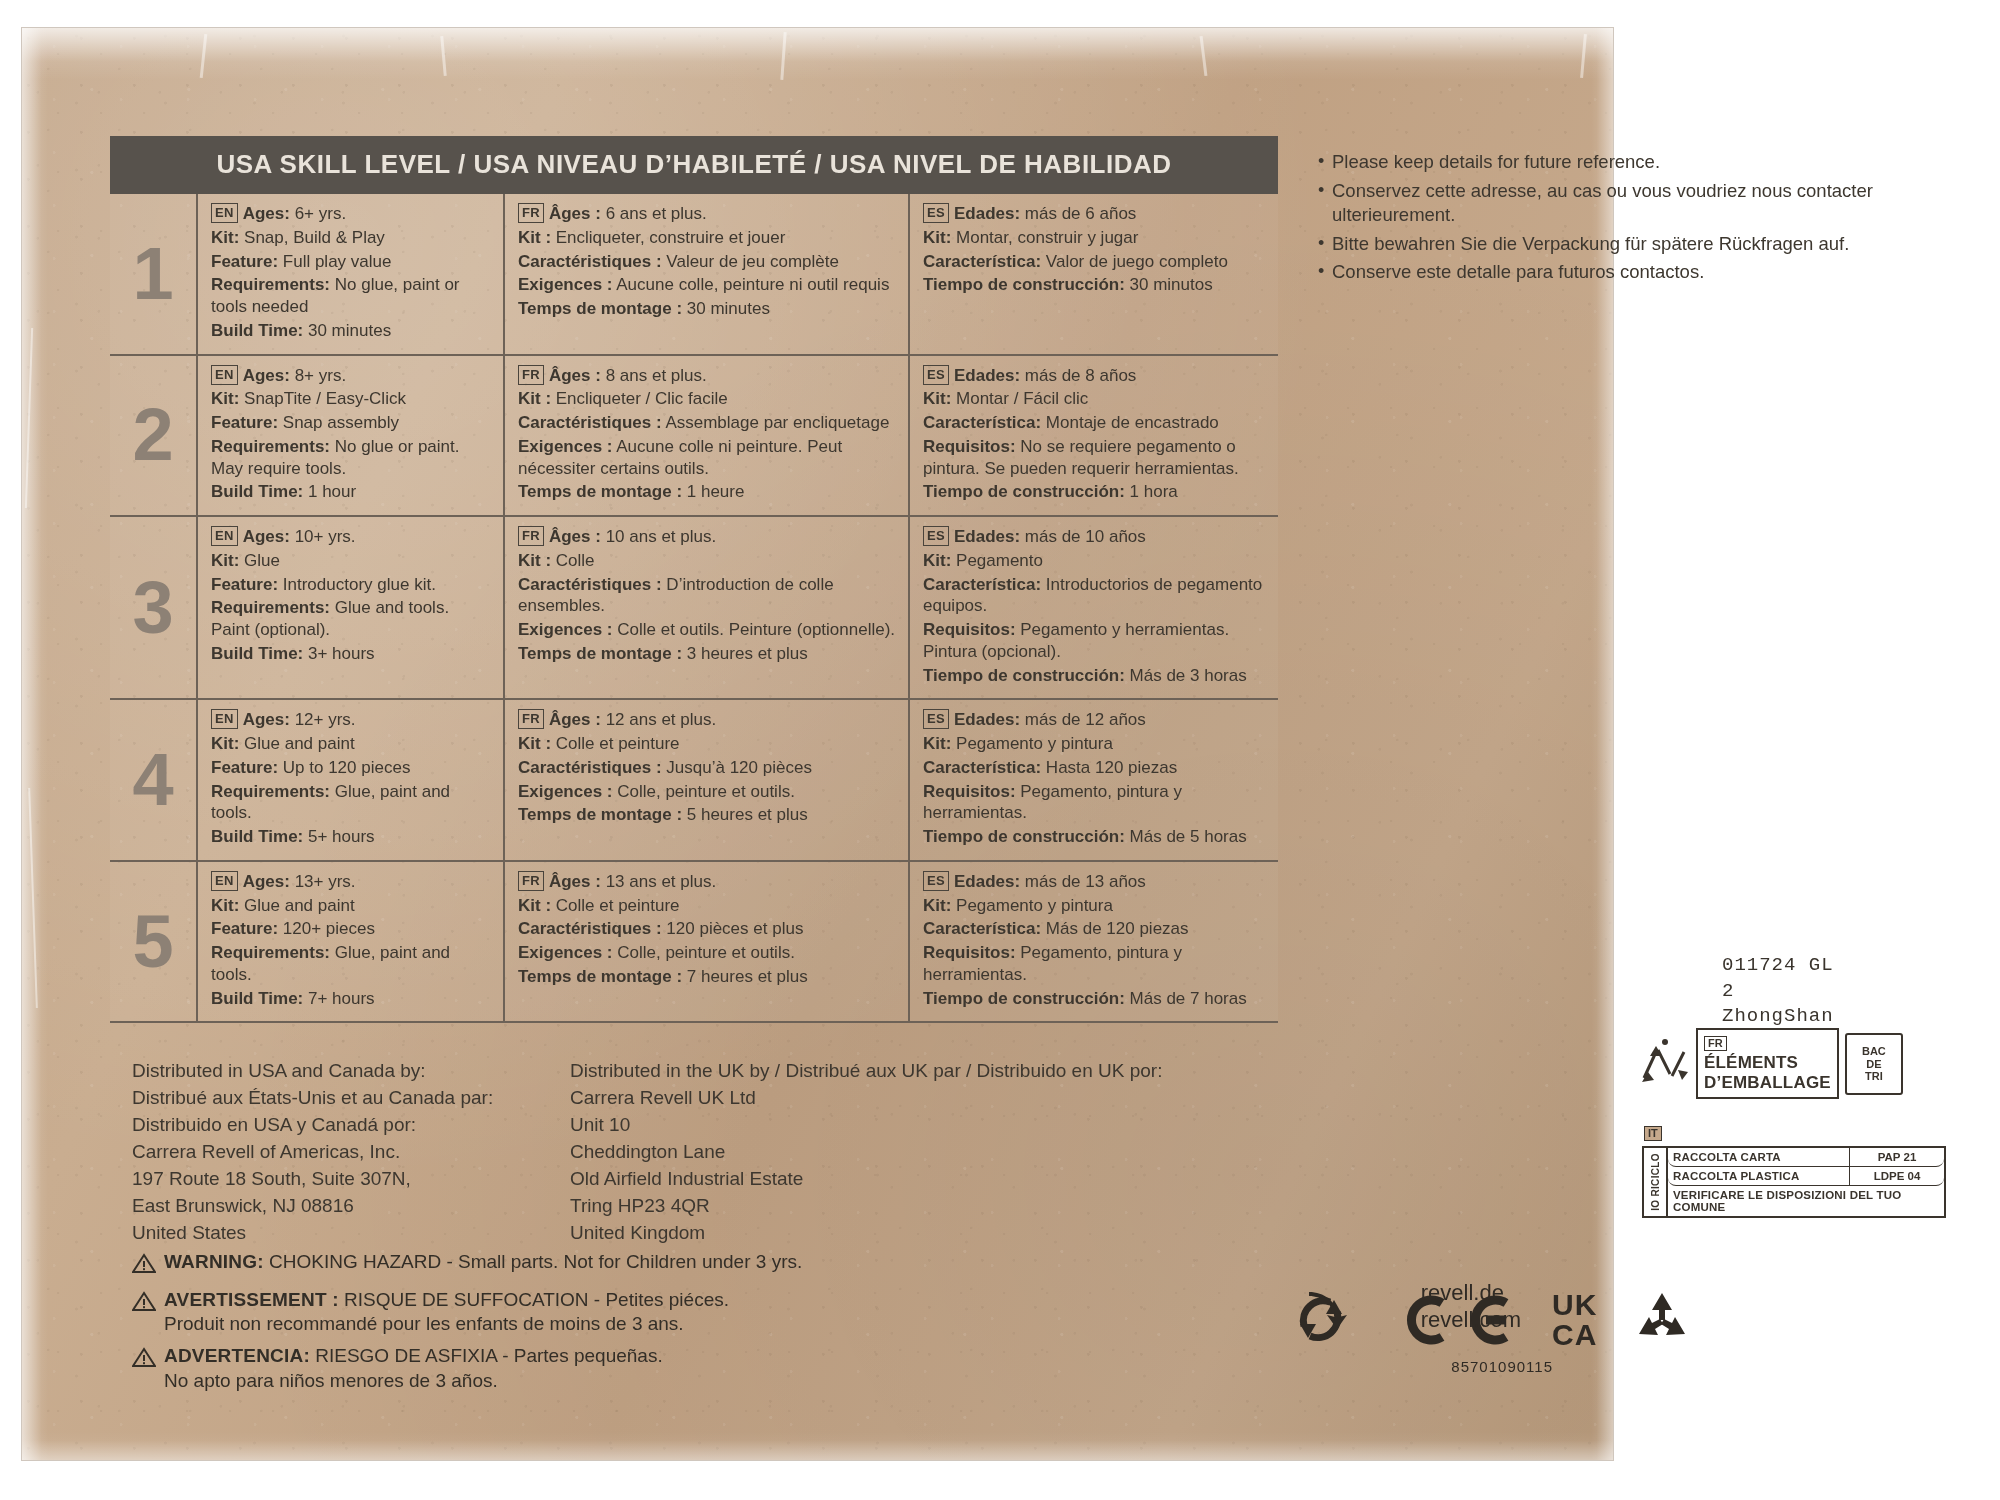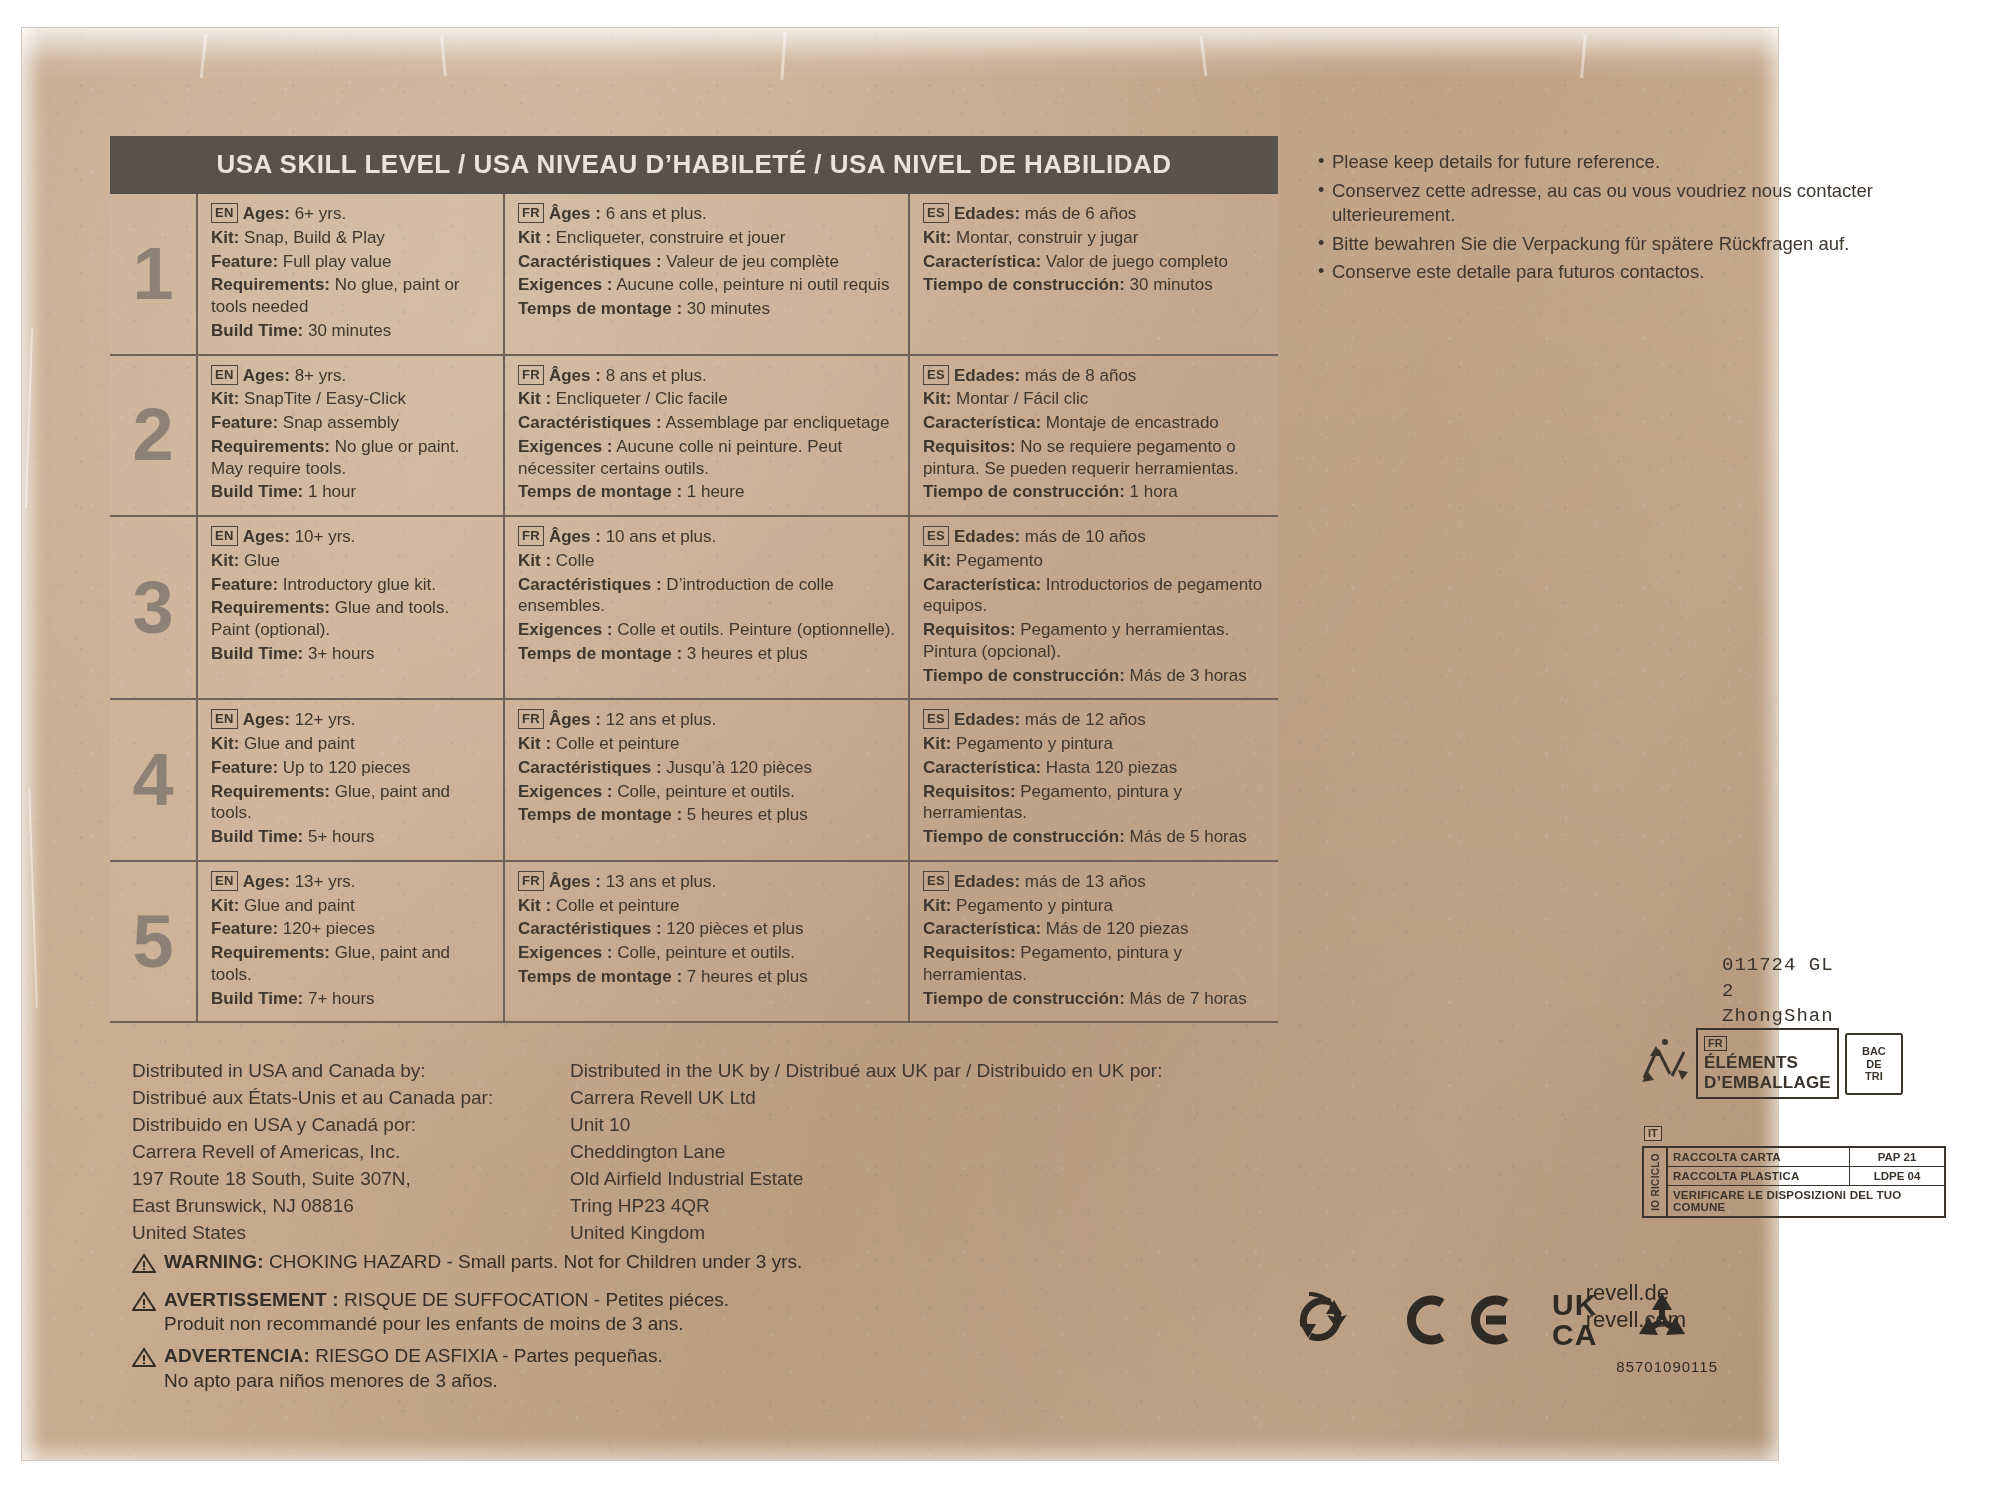--- a/index.html
+++ b/index.html
@@ -17,21 +17,21 @@
     position: relative;
     width: 2000px;
     height: 1500px;
     background: #ffffff;
   }
   
   #box {
     position: absolute;
     left: 22px;
     top: 28px;
-    width: 1756px;
+    width: 1591px;
     height: 1432px;
     background:
       radial-gradient(ellipse at 20% 15%, rgba(255,255,255,0.18), rgba(255,255,255,0) 55%),
       radial-gradient(ellipse at 78% 80%, rgba(0,0,0,0.06), rgba(0,0,0,0) 60%),
       linear-gradient(115deg, #c2a486 0%, #c9ad90 25%, #c0a183 55%, #c6a98c 80%, #b99b7c 100%);
     box-shadow: 0 0 0 1px rgba(120,95,70,0.35);
   }
   
   #grain {
     position: absolute;
@@ -328,20 +328,21 @@
     transform: translate(-50%,-50%) rotate(-90deg);
     white-space: nowrap;
     font-size: 10px;
     font-weight: bold;
     letter-spacing: .3px;
   }
   #it-body { flex: 1 1 auto; }
   .it-row {
     display: flex;
     border-bottom: 1.5px solid #3a342d;
+    border-radius: 8px;
   }
   .it-row:last-child { border-bottom: 0; }
   .it-c1 { flex: 1 1 auto; padding: 3px 5px; border-right: 1.5px solid #3a342d; font-weight: bold; letter-spacing: .2px; }
   .it-c2 { flex: 0 0 84px; padding: 3px 5px; text-align: center; font-weight: bold; }
   .it-full { padding: 3px 5px; font-weight: bold; letter-spacing: .2px; }
   #it-flag {
     position: absolute;
     left: 1622px;
     top: 1098px;
     border: 1.5px solid #3a342d;

